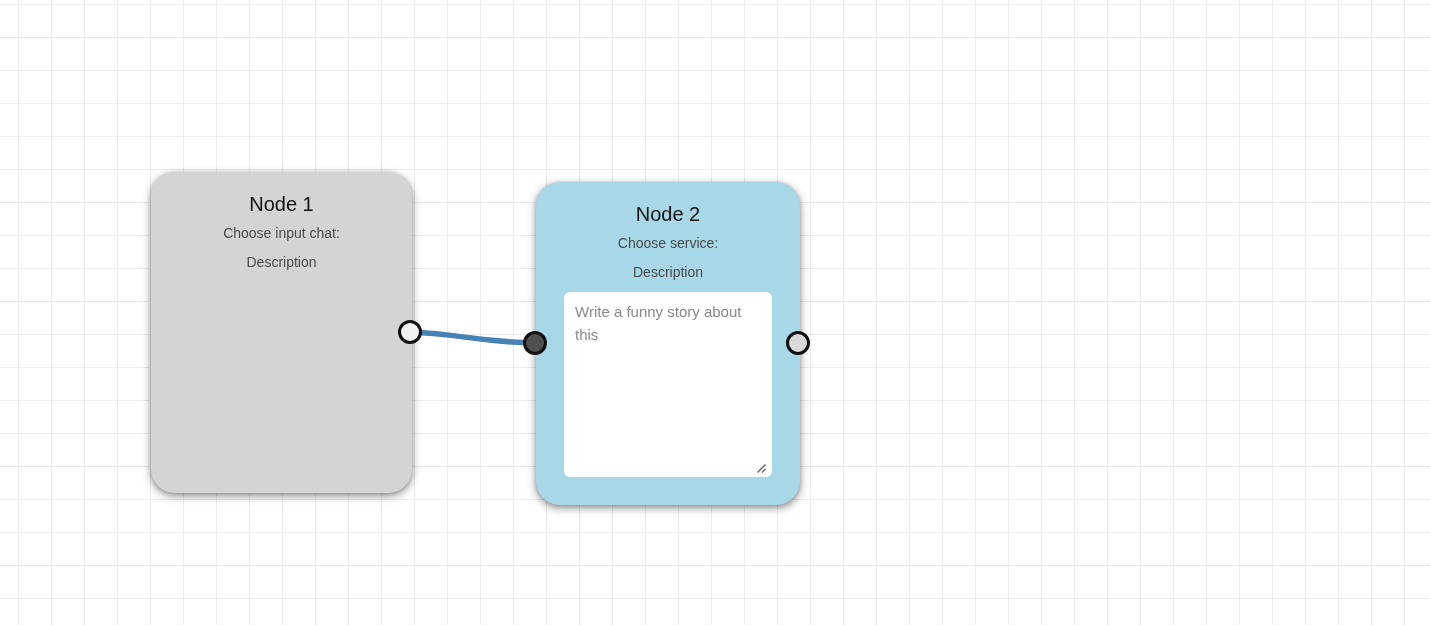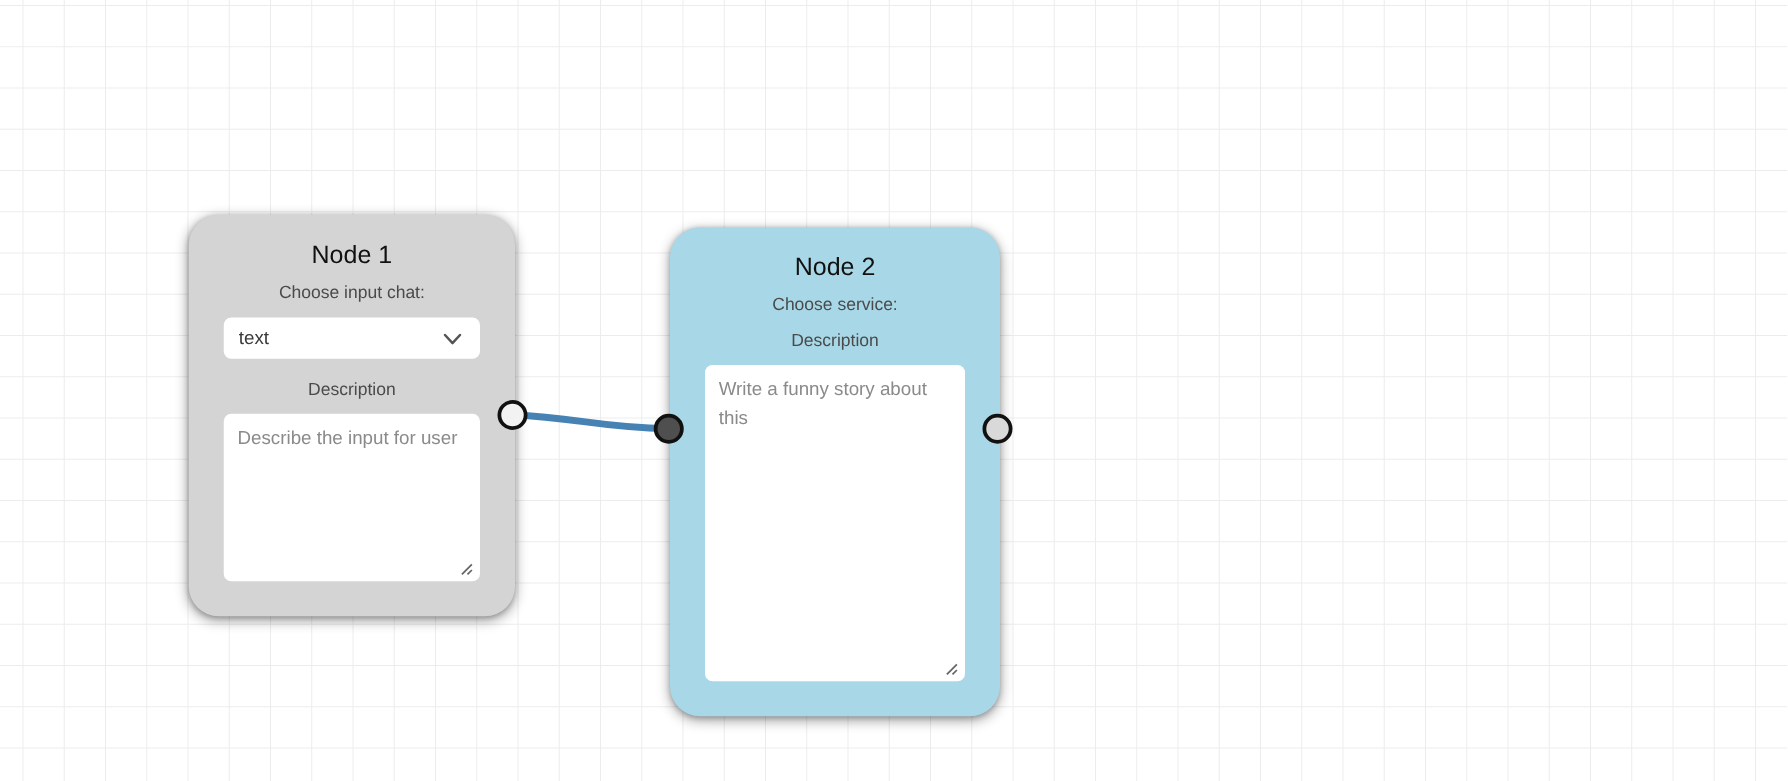--- a/index.html
+++ b/index.html
@@ -43,21 +43,21 @@
     flex-direction: column;
     align-items: center;
     z-index: 1;
   }
   .node-1 {
     left: 151px; top: 172px;
     width: 261px; height: 321px;
   }
   .node-2 {
     left: 536px; top: 182px;
-    width: 264px; height: 391px; justify-content: space-between;
+    width: 264px; height: 323px; justify-content: space-between;
   }
 
   .node-title {
     font-size: 20px;
     line-height: 24px;
     color: #111111;
     margin-bottom: 9px;
     text-align: center;
   }
   .node-sublabel {
@@ -149,40 +149,23 @@
 </style>
 </head>
 <body>
 
 <div class="canvas">
 
   <div class="node node-1" style="background-color: rgb(212, 212, 212);">
     <div class="node-title">Node 1</div>
     <div class="node-sublabel">Choose input chat:</div>
 
-    <div class="select-box">
-      <span class="select-value">text</span>
-      <span class="chevron">
-        <svg width="18" height="18" viewBox="0 0 18 18">
-          <polyline points="3,6 9,12.5 15,6" fill="none" stroke="#555555" stroke-width="2" stroke-linecap="round" stroke-linejoin="round"></polyline>
-        </svg>
-      </span>
-    </div>
 
     <div class="field-label">Description</div>
 
-    <div class="textarea-wrap">
-      <textarea class="node-textarea" placeholder="Describe the input for user" style=""></textarea>
-      <span class="resize-grip">
-        <svg width="12" height="12" viewBox="0 0 12 12">
-          <line x1="2.5" y1="10.5" x2="10.5" y2="2.5" stroke="#666666" stroke-width="1.4"></line>
-          <line x1="7" y1="10.5" x2="10.5" y2="7" stroke="#666666" stroke-width="1.4"></line>
-        </svg>
-      </span>
-    </div>
   </div>
 
   <div class="node node-2" style="background-color: rgb(168, 216, 232);">
     <div class="node-title">Node 2</div>
     <div class="node-sublabel">Choose service:</div>
 
 
     <div class="field-label">Description</div>
 
     <div class="textarea-wrap">

